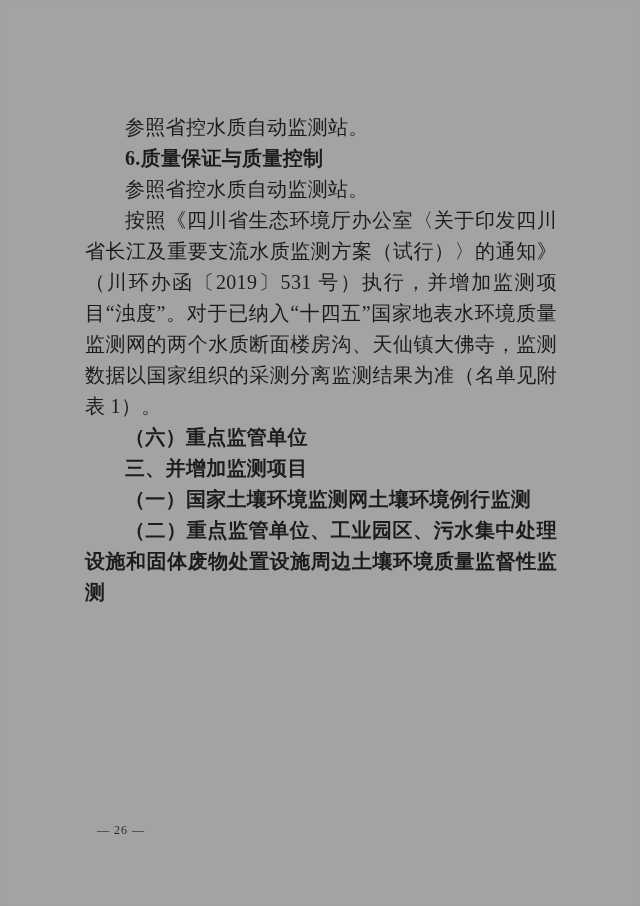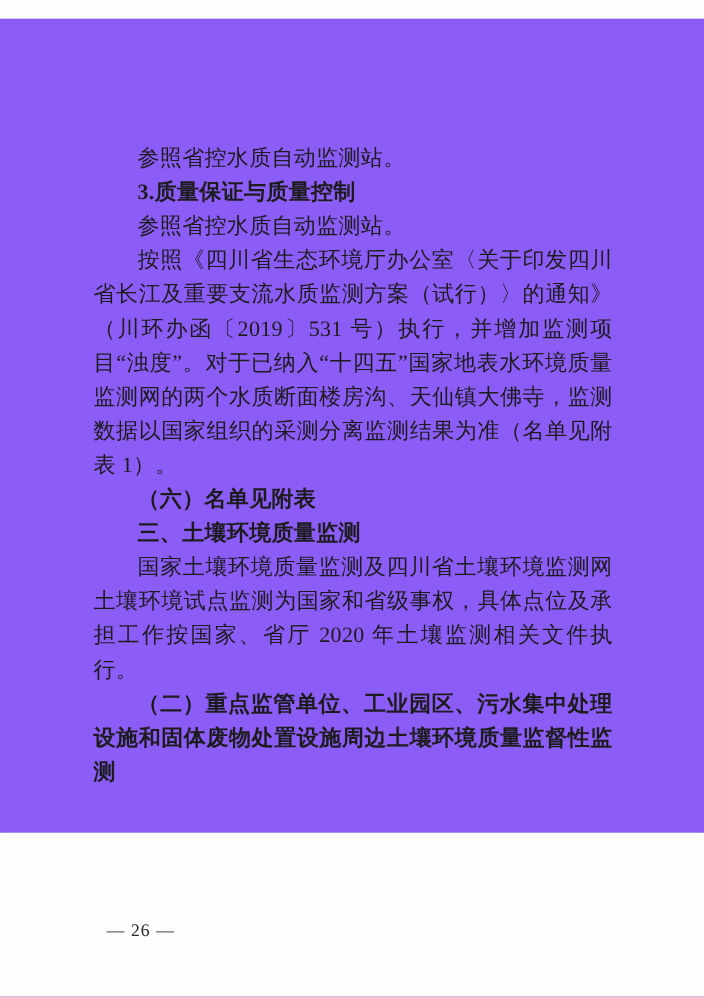--- a/index.html
+++ b/index.html
@@ -11,24 +11,24 @@
     height: 906px;
     background: #fdfdfd;
     position: relative;
     overflow: hidden;
     font-family: "Liberation Serif", "DejaVu Serif", serif;
     color: #1c1c1c;
   }
   .page {
     position: absolute;
     left: 0;
-    top: 17px;
+    top: 0;
     width: 640px;
-    height: 740px;
-    background: #8b5cf6;
+    height: 906px;
+    background: #a3a3a3;
     box-shadow: inset 0 0 2px rgba(0,0,0,0.06);
   }
   .doc {
     position: absolute;
     left: 85px;
     top: 112px;
     width: 472px;
     font-size: 20px;
     line-height: 31px;
     text-align: justify;
@@ -39,35 +39,35 @@
     text-indent: 2em;
     letter-spacing: 0.3px;
   }
   .para.heading {
     font-weight: bold;
   }
   .page-number {
     position: absolute;
     left: 97px;
     top: 818px;
-    font-size: 16px;
+    font-size: 12px;
     line-height: 24px;
     color: #2a2a2a;
     letter-spacing: 1px;
     white-space: pre;
   }
 </style>
 </head>
 <body>
 
 <div class="page">
   <div class="doc" id="doc-body">
       <p class="para body">参照省控水质自动监测站。</p>
-      <p class="para heading">3.质量保证与质量控制</p>
+      <p class="para heading">6.质量保证与质量控制</p>
       <p class="para body">参照省控水质自动监测站。</p>
       <p class="para body">按照《四川省生态环境厅办公室〈关于印发四川省长江及重要支流水质监测方案（试行）〉的通知》（川环办函〔2019〕531 号）执行，并增加监测项目“浊度”。对于已纳入“十四五”国家地表水环境质量监测网的两个水质断面楼房沟、天仙镇大佛寺，监测数据以国家组织的采测分离监测结果为准（名单见附表 1）。</p>
-      <p class="para heading">（六）名单见附表</p>
-      <p class="para heading">三、土壤环境质量监测</p>
-      <p class="para body">国家土壤环境质量监测及四川省土壤环境监测网土壤环境试点监测为国家和省级事权，具体点位及承担工作按国家、省厅 2020 年土壤监测相关文件执行。</p>
+      <p class="para heading">（六）重点监管单位</p>
+      <p class="para heading">三、并增加监测项目</p>
+      <p class="para heading">（一）国家土壤环境监测网土壤环境例行监测</p>
       <p class="para heading">（二）重点监管单位、工业园区、污水集中处理设施和固体废物处置设施周边土壤环境质量监督性监测</p>
     </div>
   <div class="page-number">— 26 —</div>
 </div>
 
 </body></html>

